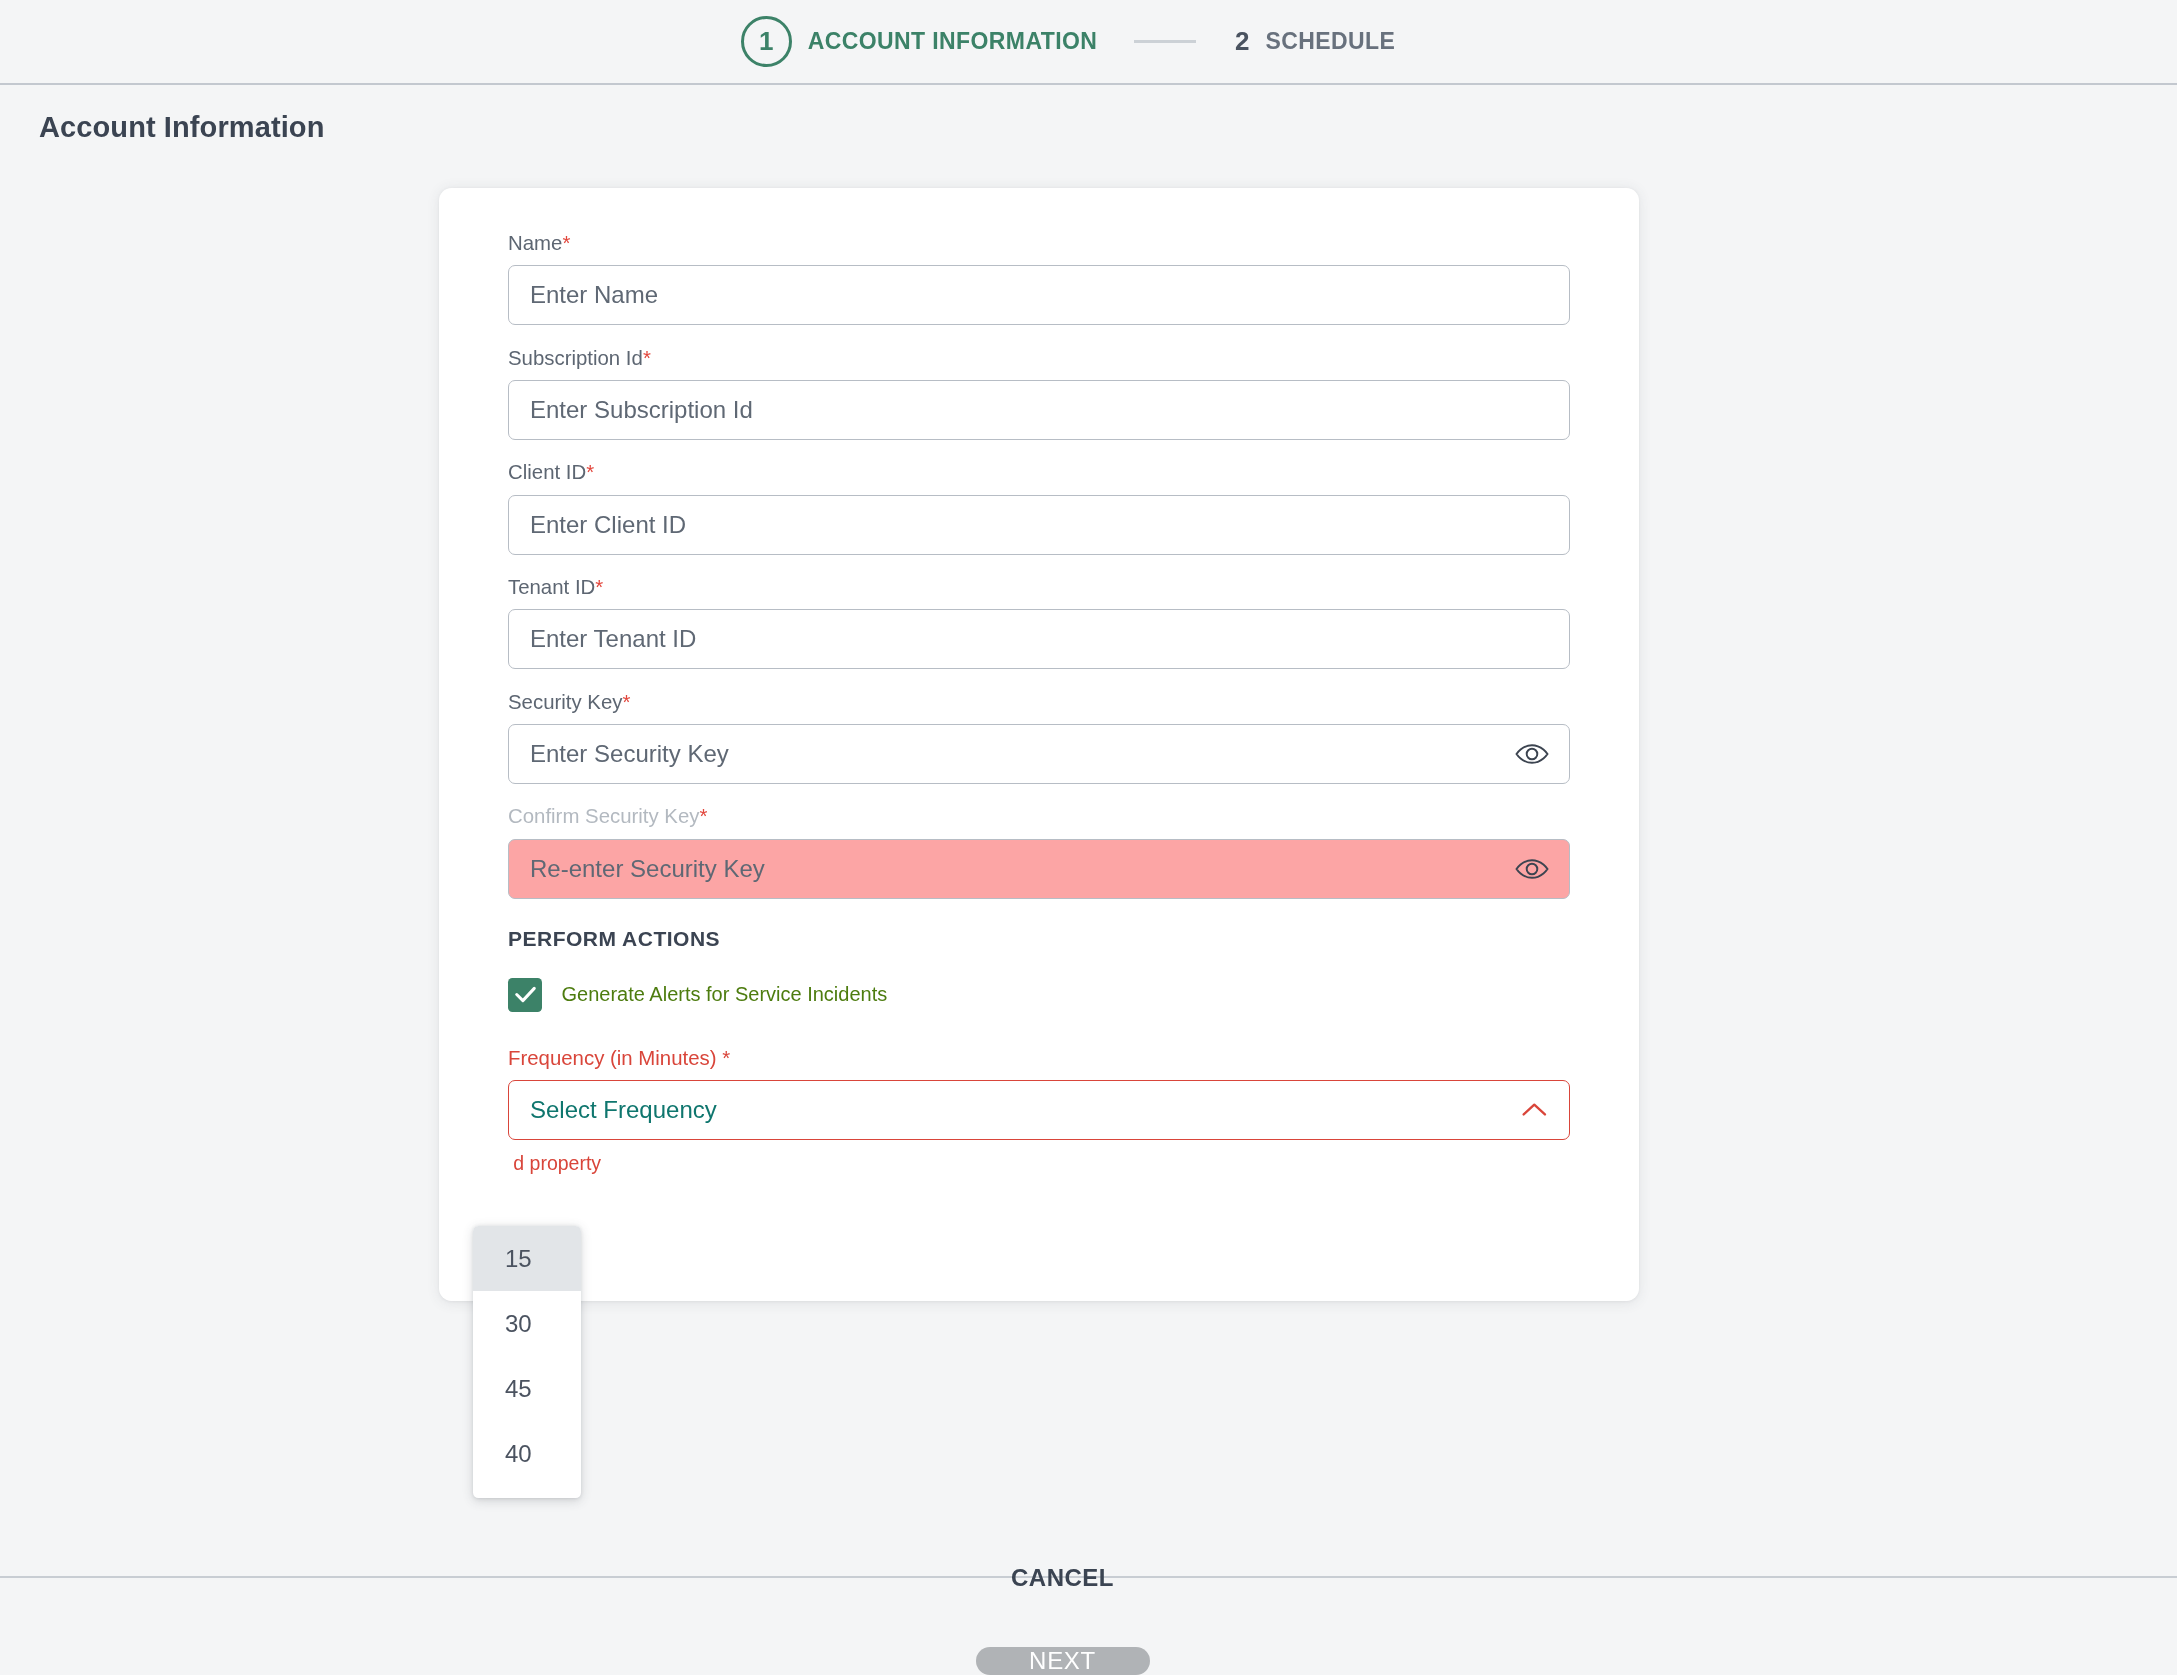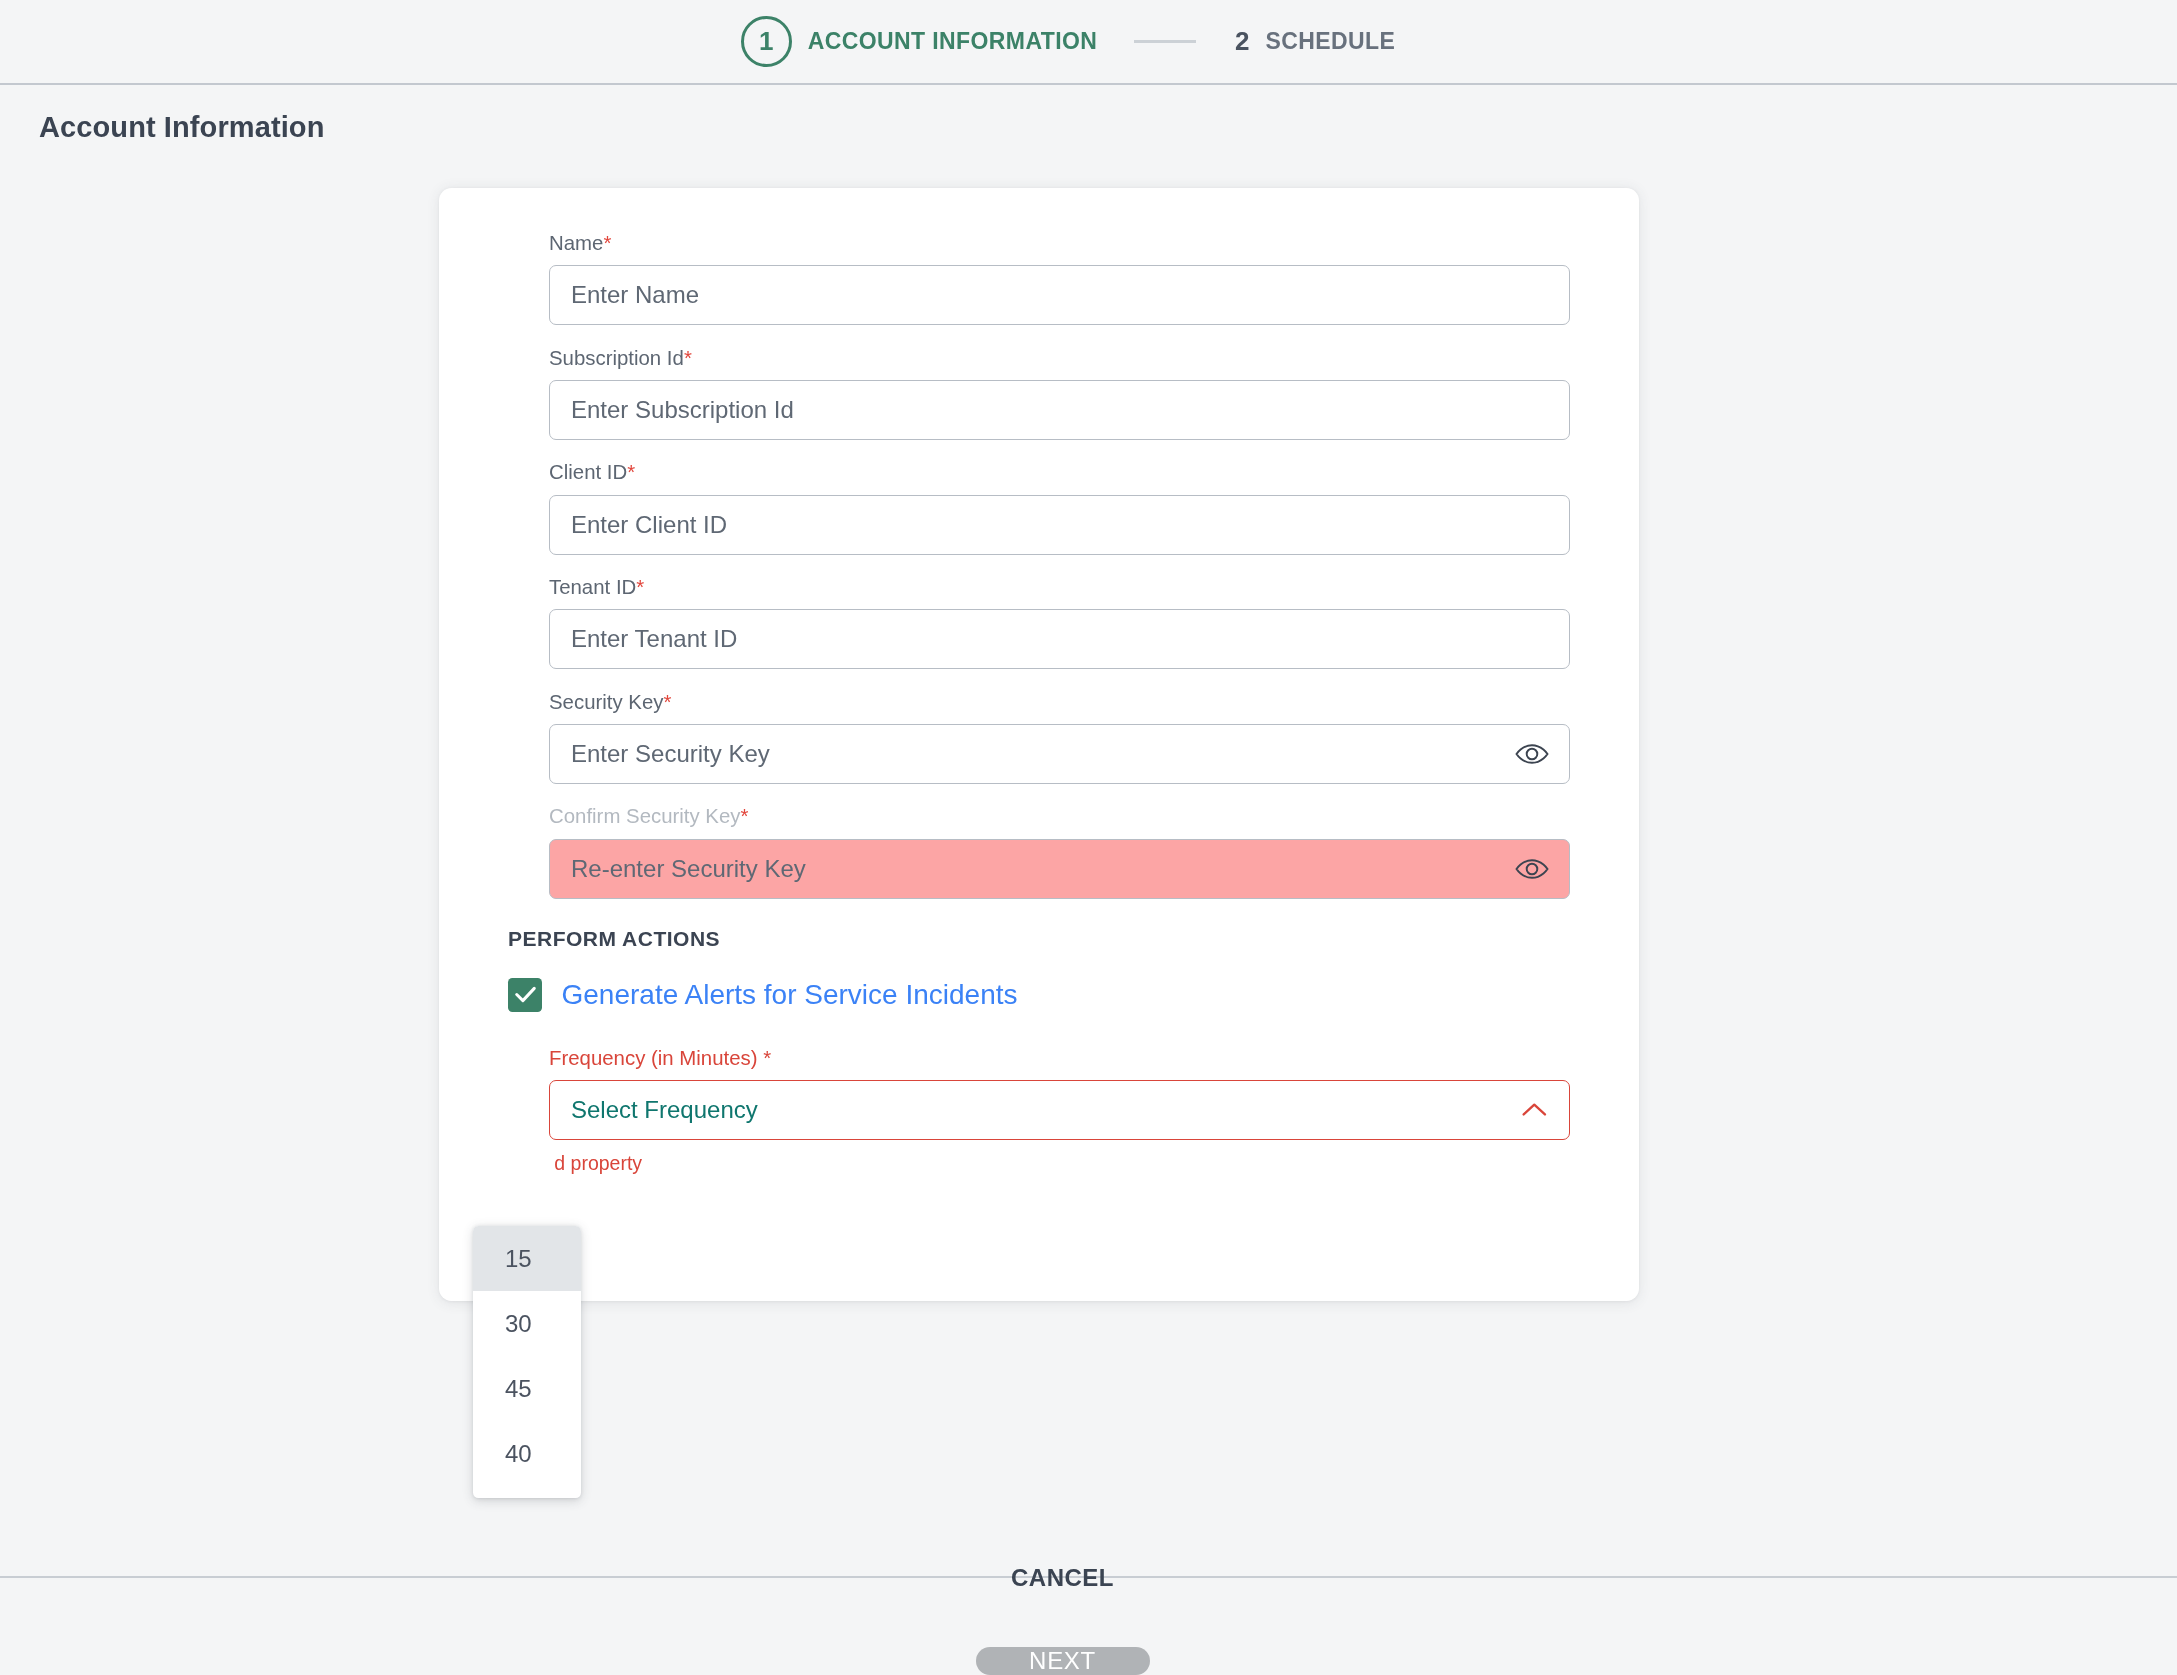--- a/index.html
+++ b/index.html
@@ -108,21 +108,21 @@
     background: #ffffff;
     border-radius: 12.4px;
     box-shadow: 0 1.8px 12.4px rgba(60, 68, 80, 0.10), 0 0.9px 2.7px rgba(60,68,80,0.06);
   }
 
   .card-inner {
     padding: 43px 69px 0 69px;
   }
 
   
-  .field { margin-bottom: 20.4px; margin-left: 41px; }
+  .field { margin-bottom: 20.4px; }
 
   .field-label {
     font-size: 20.4px;
     color: #5d6672;
     margin-bottom: 9.8px;
     display: block;
     line-height: 1.2;
   }
   .field-label.disabled { color: #b3b9c0; }
   .field-label.error { color: #d9453a; }
@@ -194,22 +194,22 @@
     background: #3c8268;
     display: flex;
     align-items: center;
     justify-content: center;
     cursor: pointer;
     flex: 0 0 auto;
   }
   .checkbox svg { display: block; }
 
   .checkbox-label {
-    font-size: 28px;
-    color: #3b82f6;
+    font-size: 20px;
+    color: #4d7c0f;
     cursor: pointer;
   }
 
   
   .select-field { position: relative; }
 
   .select-control {
     width: 100%;
     height: 60px;
     border: 1.8px solid #d9453a;

